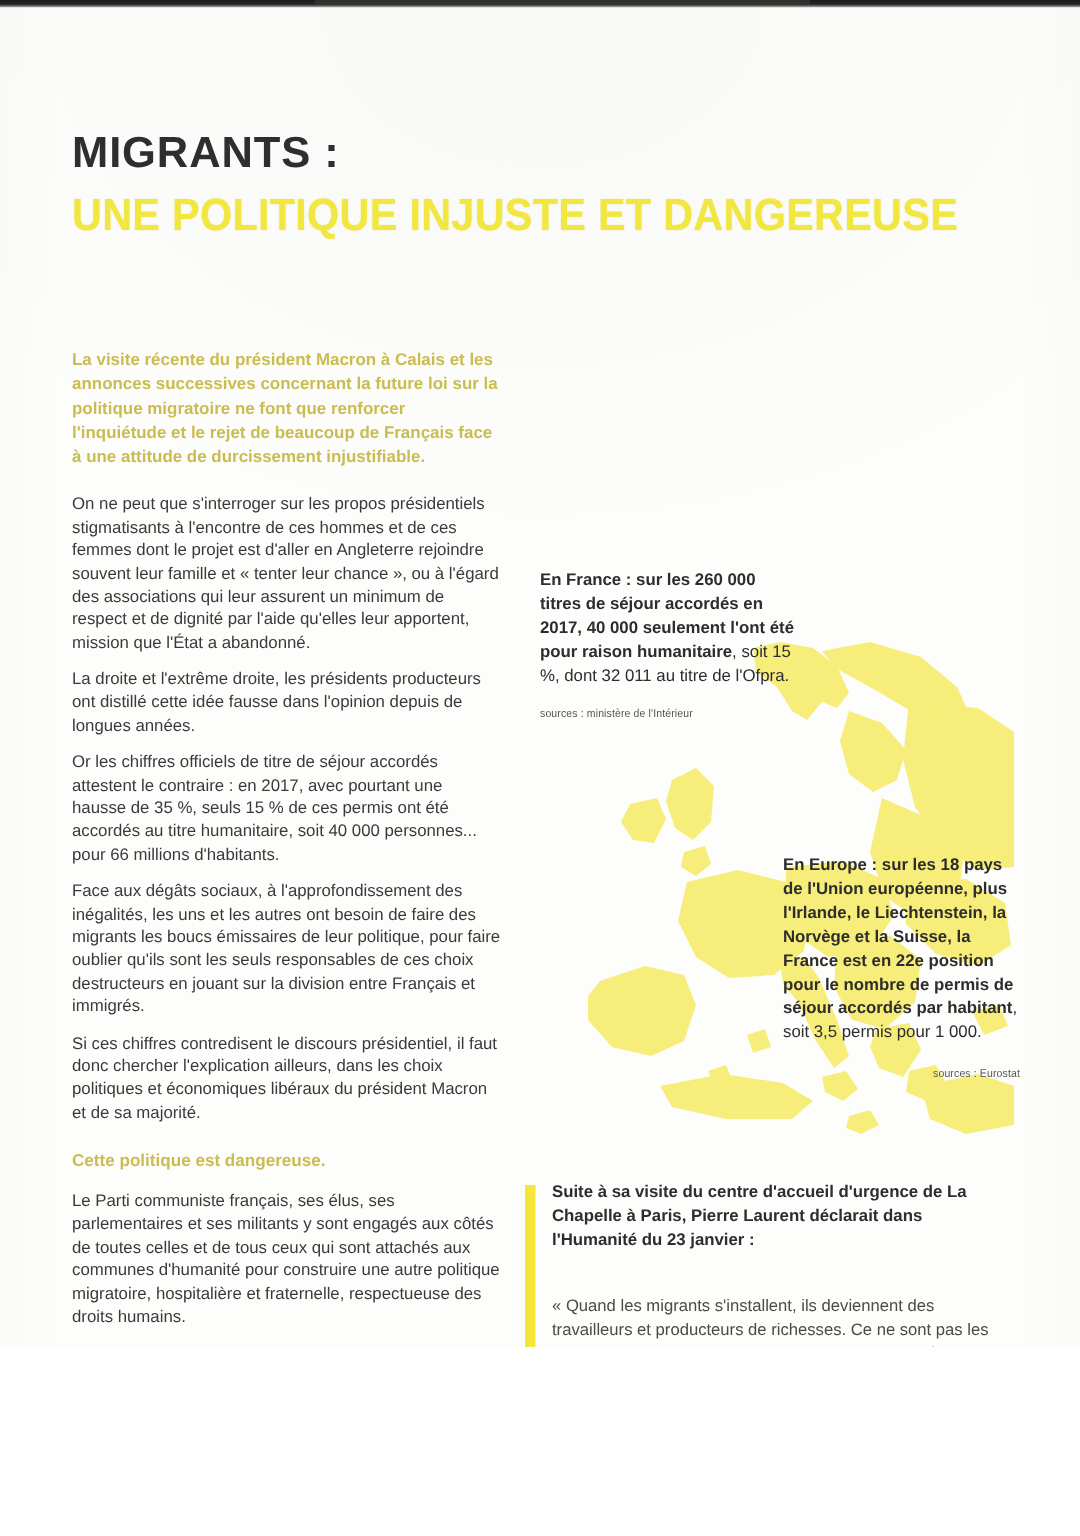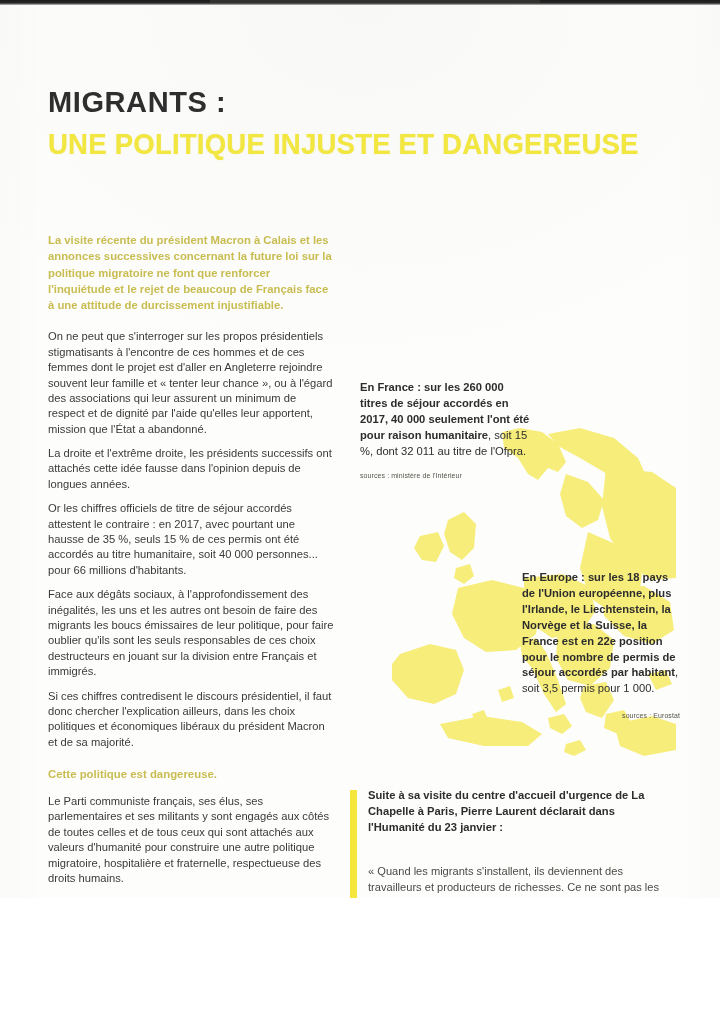--- a/index.html
+++ b/index.html
@@ -220,28 +220,28 @@
 
   <div class="masthead">
     <h1 class="title-main">MIGRANTS :</h1>
     <h2 class="title-sub">UNE POLITIQUE INJUSTE ET DANGEREUSE</h2>
   </div>
 
   <div class="col-left">
     <p class="lede">La visite récente du président Macron à Calais et les annonces successives concernant la future loi sur la politique migratoire ne font que renforcer l'inquiétude et le rejet de beaucoup de Français face à une attitude de durcissement injustifiable.</p>
 
     <p class="body-p">On ne peut que s'interroger sur les propos présidentiels stigmatisants à l'encontre de ces hommes et de ces femmes dont le projet est d'aller en Angleterre rejoindre souvent leur famille et « tenter leur chance », ou à l'égard des associations qui leur assurent un minimum de respect et de dignité par l'aide qu'elles leur apportent, mission que l'État a abandonné.</p>
-    <p class="body-p">La droite et l'extrême droite, les présidents successifs ont attachés cette idée fausse dans l'opinion depuis de longues années.</p>
+    <p class="body-p">La droite et l'extrême droite, les présidents producteurs ont distillé cette idée fausse dans l'opinion depuis de longues années.</p>
     <p class="body-p">Or les chiffres officiels de titre de séjour accordés attestent le contraire : en 2017, avec pourtant une hausse de 35 %, seuls 15 % de ces permis ont été accordés au titre humanitaire, soit 40 000 personnes... pour 66 millions d'habitants.</p>
     <p class="body-p">Face aux dégâts sociaux, à l'approfondissement des inégalités, les uns et les autres ont besoin de faire des migrants les boucs émissaires de leur politique, pour faire oublier qu'ils sont les seuls responsables de ces choix destructeurs en jouant sur la division entre Français et immigrés.</p>
     <p class="body-p">Si ces chiffres contredisent le discours présidentiel, il faut donc chercher l'explication ailleurs, dans les choix politiques et économiques libéraux du président Macron et de sa majorité.</p>
 
     <p class="kicker">Cette politique est dangereuse.</p>
 
-    <p class="body-p">Le Parti communiste français, ses élus, ses parlementaires et ses militants y sont engagés aux côtés de toutes celles et de tous ceux qui sont attachés aux valeurs d'humanité pour construire une autre politique migratoire, hospitalière et fraternelle, respectueuse des droits humains.</p>
+    <p class="body-p">Le Parti communiste français, ses élus, ses parlementaires et ses militants y sont engagés aux côtés de toutes celles et de tous ceux qui sont attachés aux communes d'humanité pour construire une autre politique migratoire, hospitalière et fraternelle, respectueuse des droits humains.</p>
   </div>
 
 
   <div class="map-zone">
 
     <div class="map-art">
       <svg viewBox="0 0 324 340" xmlns="http://www.w3.org/2000/svg" aria-hidden="true">
         <g fill="#f7ed7a">
 
           <path d="M150 4 L168 0 L190 4 L206 16 L214 34 L206 44 L196 40 L186 52 L176 46 L166 30 L152 20 Z"></path>

